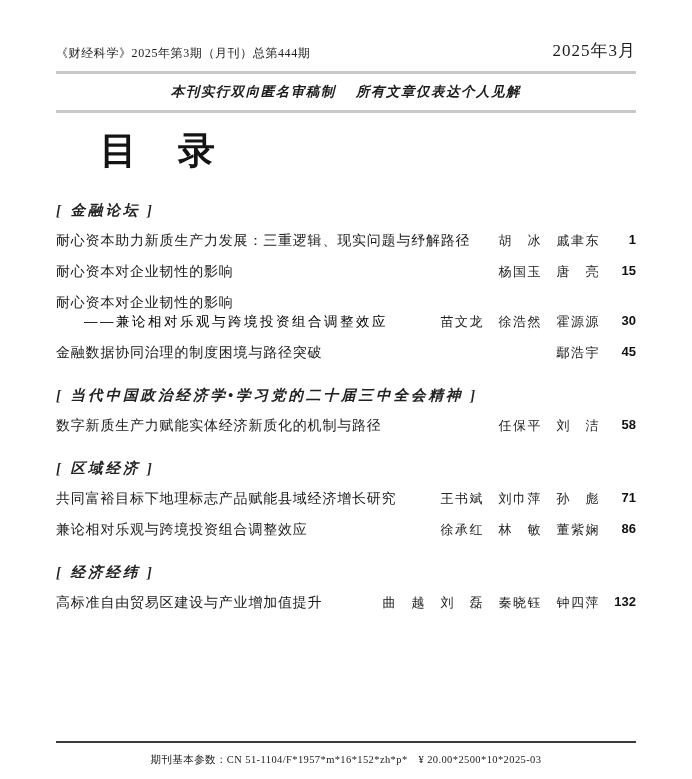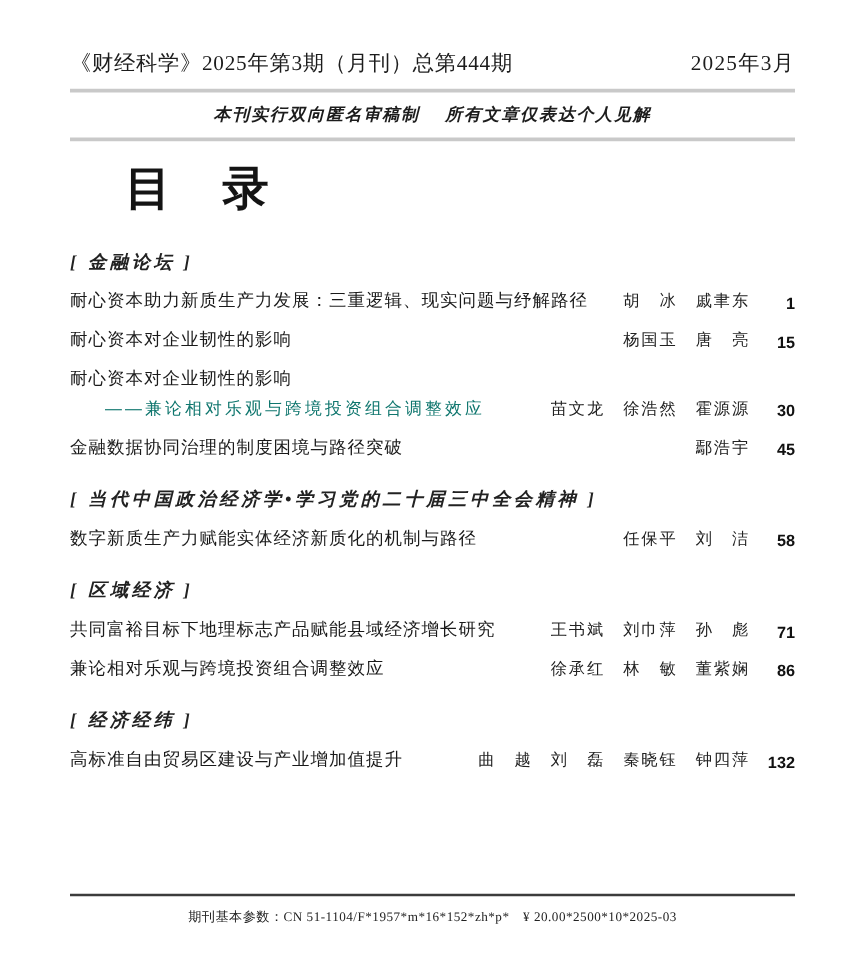--- a/index.html
+++ b/index.html
@@ -11,21 +11,21 @@
     position: relative;
     overflow: hidden;
   }
   .page { padding: 26px 56px 0 56px; }
 
   
   .hdr {
     display: flex; justify-content: space-between; align-items: flex-end;
     font-family: "Liberation Serif", "DejaVu Serif", serif;
   }
-  .hdr-left { font-size: 17px; letter-spacing: 0.6px; }
+  .hdr-left { font-size: 12px; letter-spacing: 0.6px; }
   .hdr-right { font-size: 17px; letter-spacing: 1px; margin-top: 13px; }
   .rule { height: 3px; background: #c9c9c9; margin-top: 9px; }
   .notice {
     text-align: center; font-weight: 700; font-size: 13.5px;
     margin: 9px 0; letter-spacing: 1.5px; font-style: italic;
   }
 
   
   .toc-title {
     font-size: 37px; font-weight: 700; line-height: 40px;
@@ -45,31 +45,31 @@
     display: flex; justify-content: space-between; align-items: flex-end;
     margin-top: 11px;
   }
   .article .left { max-width: 420px; }
   .article-title {
     font-size: 14px; font-weight: 400; line-height: 20px;
     letter-spacing: 0.8px; color: #1a1a1a;
   }
   .article-subtitle {
     font-size: 13.5px; font-weight: 400; line-height: 19px;
-    margin-top: 5px; padding-left: 28px; letter-spacing: 2.5px; color: #0f766e;
+    padding-left: 28px; letter-spacing: 2.5px; color: #000000;
   }
-  .meta { display: flex; align-items: flex-end; white-space: nowrap; }
+  .meta { display: flex; align-items: flex-start; white-space: nowrap; }
   .authors { font-size: 13px; letter-spacing: 1.5px; color: #222; }
   .pageno {
     font-size: 13px; font-weight: 700; width: 28px; text-align: right;
     margin-left: 8px; color: #111;
   }
 
   
-  .footer { position: absolute; left: 56px; right: 56px; bottom: 0; height: 64px; }
+  .footer { position: absolute; left: 56px; right: 56px; bottom: 0; height: 38px; }
   .footer-rule { height: 2px; background: #3c3c3c; }
   .footer-text {
     font-family: "Liberation Serif", "DejaVu Serif", serif;
     text-align: center; font-size: 10.5px; letter-spacing: 0.4px;
     margin-top: 10px; color: #222;
   }
 </style>
 </head>
 <body>
 

